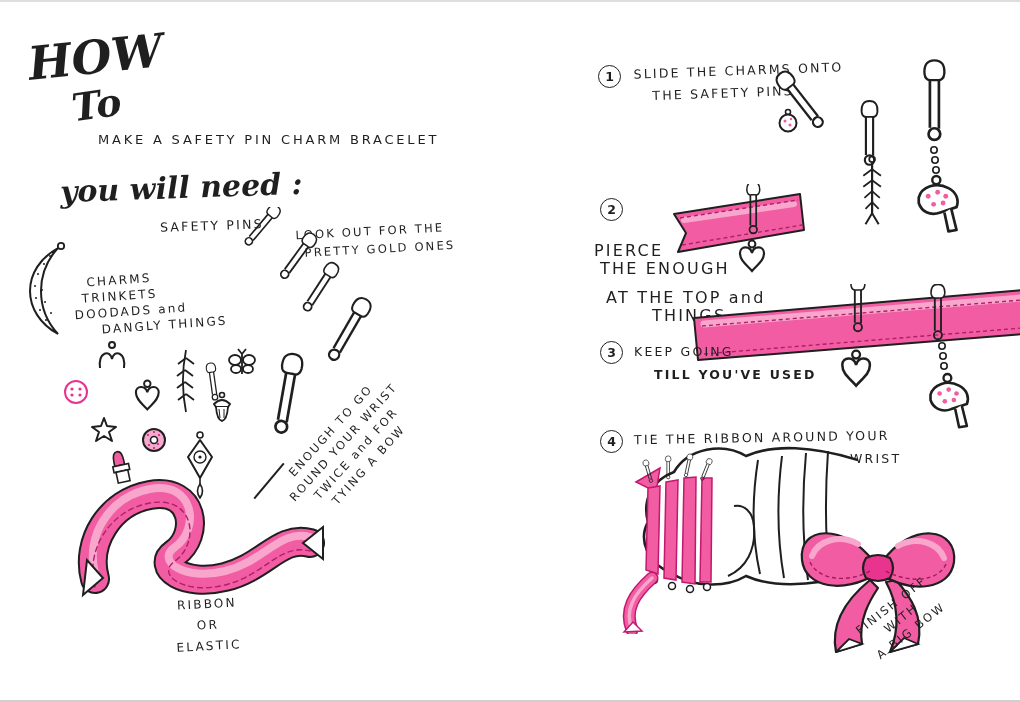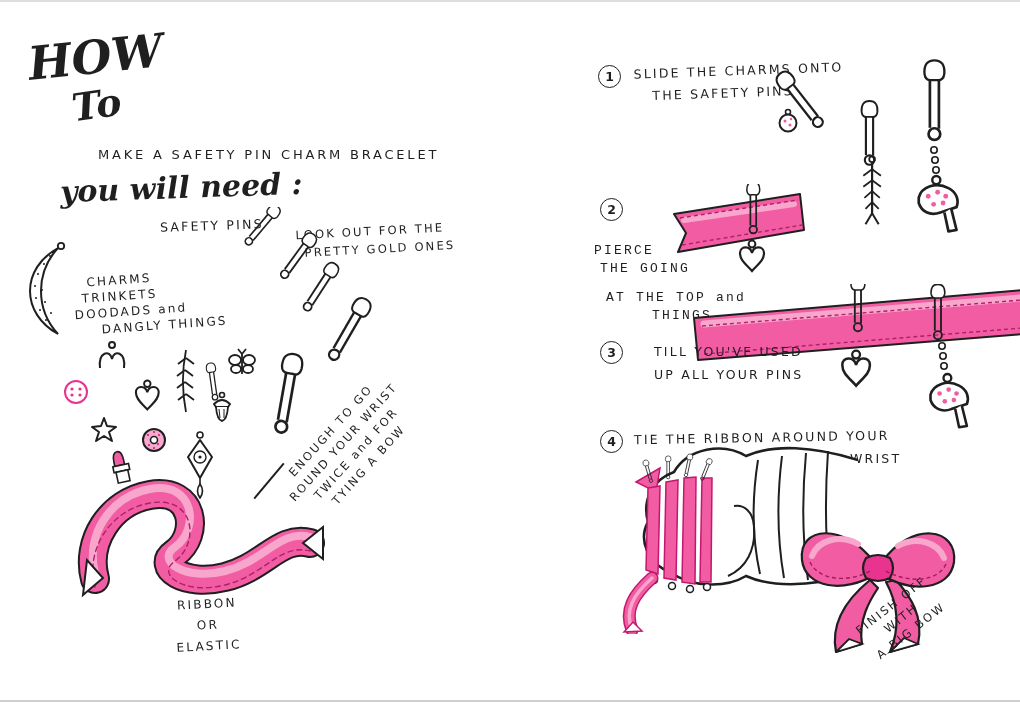--- a/index.html
+++ b/index.html
@@ -58,21 +58,21 @@
         <circle cx="7" cy="11" r="1.5" fill="#f25ca2"></circle>
           <circle cx="12" cy="15" r="1.5" fill="#f25ca2"></circle>
         <circle cx="13" cy="9" r="1.2" fill="#f25ca2"></circle>
       </g>
     </defs>
   </svg>
 
   <div class="title" style="left:28px;top:28px;font-size:46px;transform:rotate(-6deg);position:absolute;">HOW</div>
   <div class="title" style="left:72px;top:80px;font-size:38px;transform:rotate(-8deg);position:absolute;">To</div>
 
-  <div class="hand" style="left:98px;top:143px;font-size:13px;letter-spacing:2.8px;">MAKE A SAFETY PIN CHARM BRACELET</div>
+  <div class="hand" style="left:98px;top:128px;font-size:13px;letter-spacing:2.8px;">MAKE A SAFETY PIN CHARM BRACELET</div>
 
   <div class="title" style="left:60px;top:168px;font-size:30px;transform:rotate(-2deg);position:absolute;">you will need :</div>
 
   <div class="hand" style="left:160px;top:214px;transform:rotate(-2deg);">SAFETY PINS</div>
 
   <div class="hand" style="left:296px;top:220px;font-size:11.5px;transform:rotate(-3deg);line-height:18px;">
     <div>LOOK OUT FOR THE</div>
     <div style="padding-left:8px;">PRETTY GOLD ONES</div>
   </div>
 
@@ -215,23 +215,23 @@
 
   <div class="stepnum" style="left:600px;top:196px;">2</div>
   <svg style="left:668px;top:182px;" width="140" height="118" viewBox="0 0 140 118">
     <path d="M6,30 L132,10 L136,46 L10,68 L18,49 Z" fill="#f25ca2" stroke="#1f1f1f" stroke-width="2" stroke-linejoin="round"></path>
     <path d="M16,36 L126,20" stroke="#f9a6cd" stroke-width="6" fill="none" stroke-linecap="round"></path>
     <path d="M12,34 L130,16" stroke="#b01f68" stroke-width="1.4" fill="none" stroke-dasharray="4 3"></path>
     <path d="M14,61 L134,41" stroke="#b01f68" stroke-width="1.4" fill="none" stroke-dasharray="4 3"></path>
     <use href="#pin" transform="translate(76,-6) scale(0.58)"></use>
     <use href="#heart" transform="translate(70,56)"></use>
   </svg>
-  <div class="hand" style="left:594px;top:240px;font-size:13px;line-height:18px;font-family:Liberation Mono, monospace;">
+  <div class="hand" style="left:594px;top:240px;font-size:16px;line-height:18px;">
     <div>PIERCE</div>
-    <div style="padding-left:6px;">THE GOING</div>
+    <div style="padding-left:6px;">THE ENOUGH</div>
     <div style="padding-left:12px;margin-top:11px;">AT THE TOP and</div>
     <div style="padding-left:58px;">THINGS</div>
   </div>
 
   <svg style="left:690px;top:282px;" width="330" height="180" viewBox="0 0 330 180">
     <path d="M4,34 L334,6 L334,50 L8,76 Z" fill="#f25ca2" stroke="#1f1f1f" stroke-width="2" stroke-linejoin="round"></path>
     <path d="M14,40 L330,14" stroke="#f9a6cd" stroke-width="7" fill="none" stroke-linecap="round"></path>
     <path d="M12,42 L332,16" stroke="#b01f68" stroke-width="1.4" fill="none" stroke-dasharray="4 3"></path>
     <path d="M14,70 L332,44" stroke="#b01f68" stroke-width="1.4" fill="none" stroke-dasharray="4 3"></path>
     <use href="#pin" transform="translate(158,-12) scale(0.62)"></use>
@@ -240,22 +240,22 @@
     <g fill="none" stroke="#1f1f1f" stroke-width="1.6">
       <circle cx="252" cy="62" r="3.2"></circle>
         <circle cx="253" cy="72" r="3.2"></circle>
         <circle cx="254" cy="82" r="3.2"></circle>
     </g>
     <use href="#shoe" transform="translate(234,90) scale(1.3)"></use>
   </svg>
 
   <div class="stepnum" style="left:600px;top:339px;">3</div>
   <div class="hand" style="left:634px;top:338px;line-height:23px;">
-    <div style="padding-left:20px;">TILL YOU'VE USED</div>
-    <div style="padding-left:20px;">UP ALL YOUR PINS</div>
+    <div>KEEP GOING</div>
+    <div style="padding-left:20px;font-weight:bold;">TILL YOU'VE USED</div>
   </div>
 
   <div class="stepnum" style="left:600px;top:428px;">4</div>
   <div class="hand" style="left:634px;top:426px;transform:rotate(-1deg);">TIE THE RIBBON AROUND YOUR</div>
   <div class="hand" style="left:850px;top:447px;">WRIST</div>
   <div class="script" style="position:absolute;left:816px;top:463px;font-size:17px;">and</div>
 
   <svg style="left:608px;top:432px;" width="250" height="200" viewBox="0 0 250 200">
     <path d="M250,26 C205,12 165,10 138,22 C115,8 80,14 66,38 C44,46 34,66 40,88 C30,106 40,130 62,138 C84,154 118,154 138,142 C165,154 205,152 250,140" fill="#ffffff" stroke="#1f1f1f" stroke-width="2.6" stroke-linecap="round"></path>
     <g fill="none" stroke="#1f1f1f" stroke-width="2">

